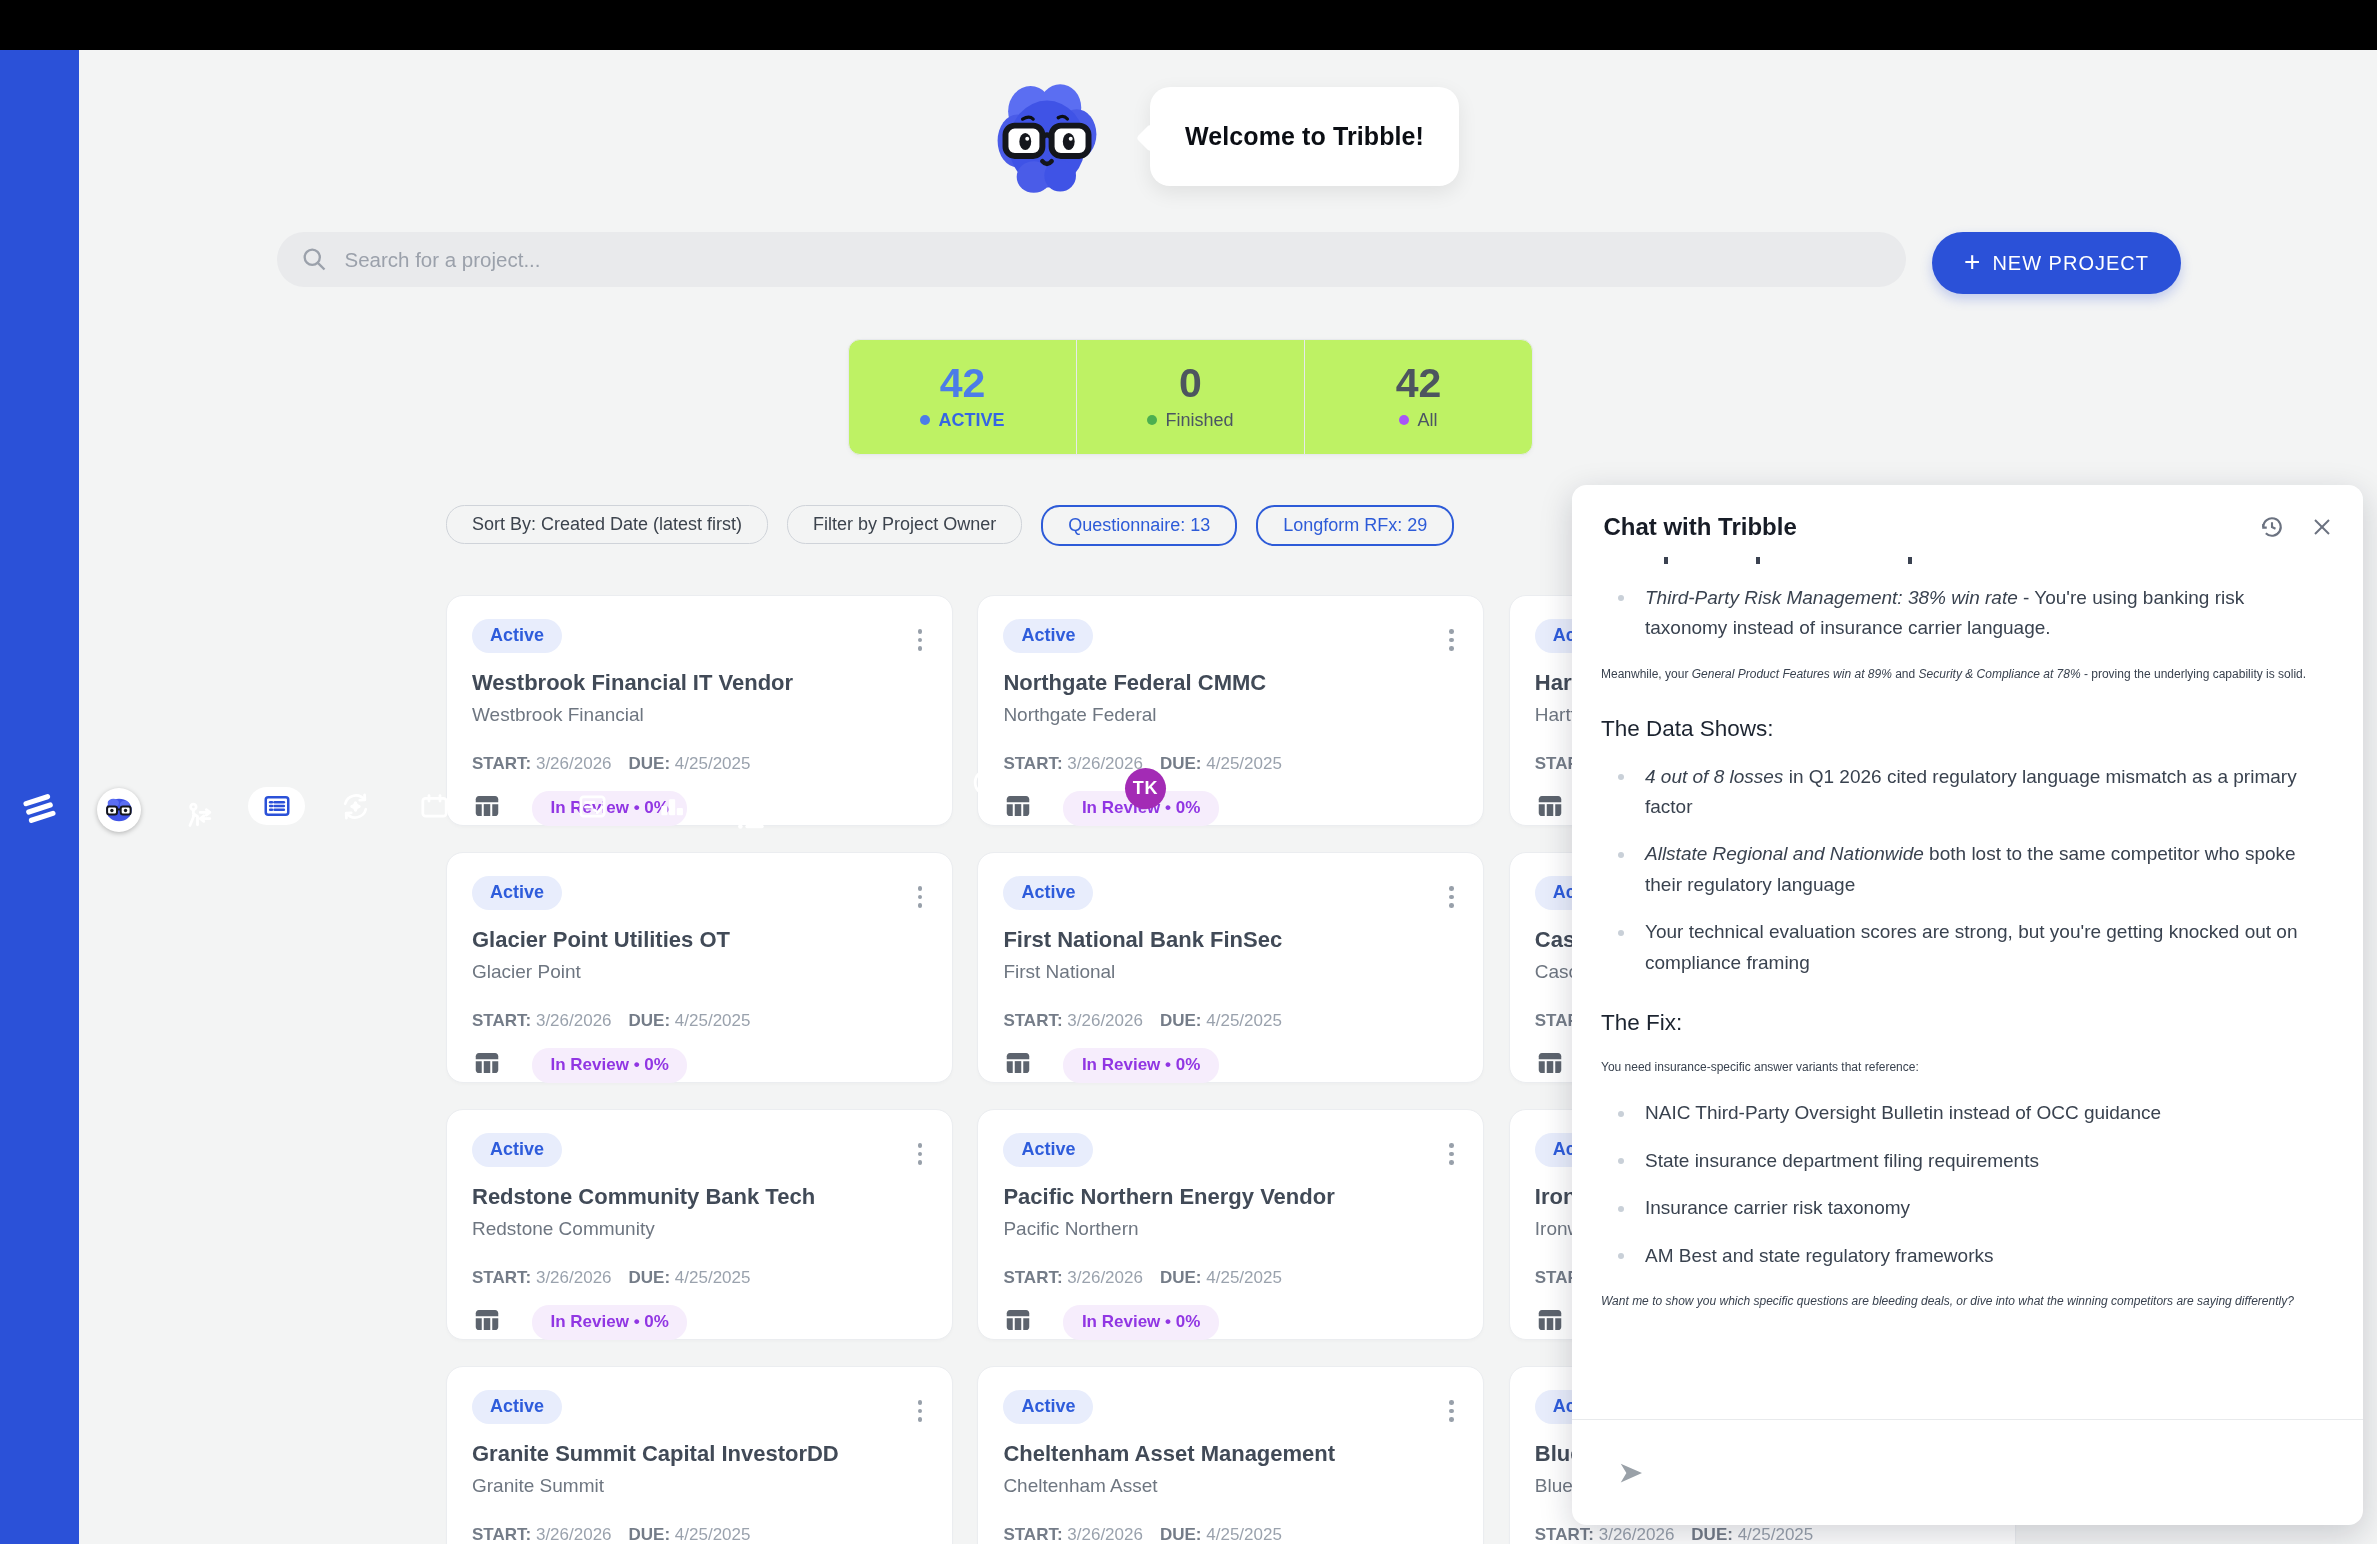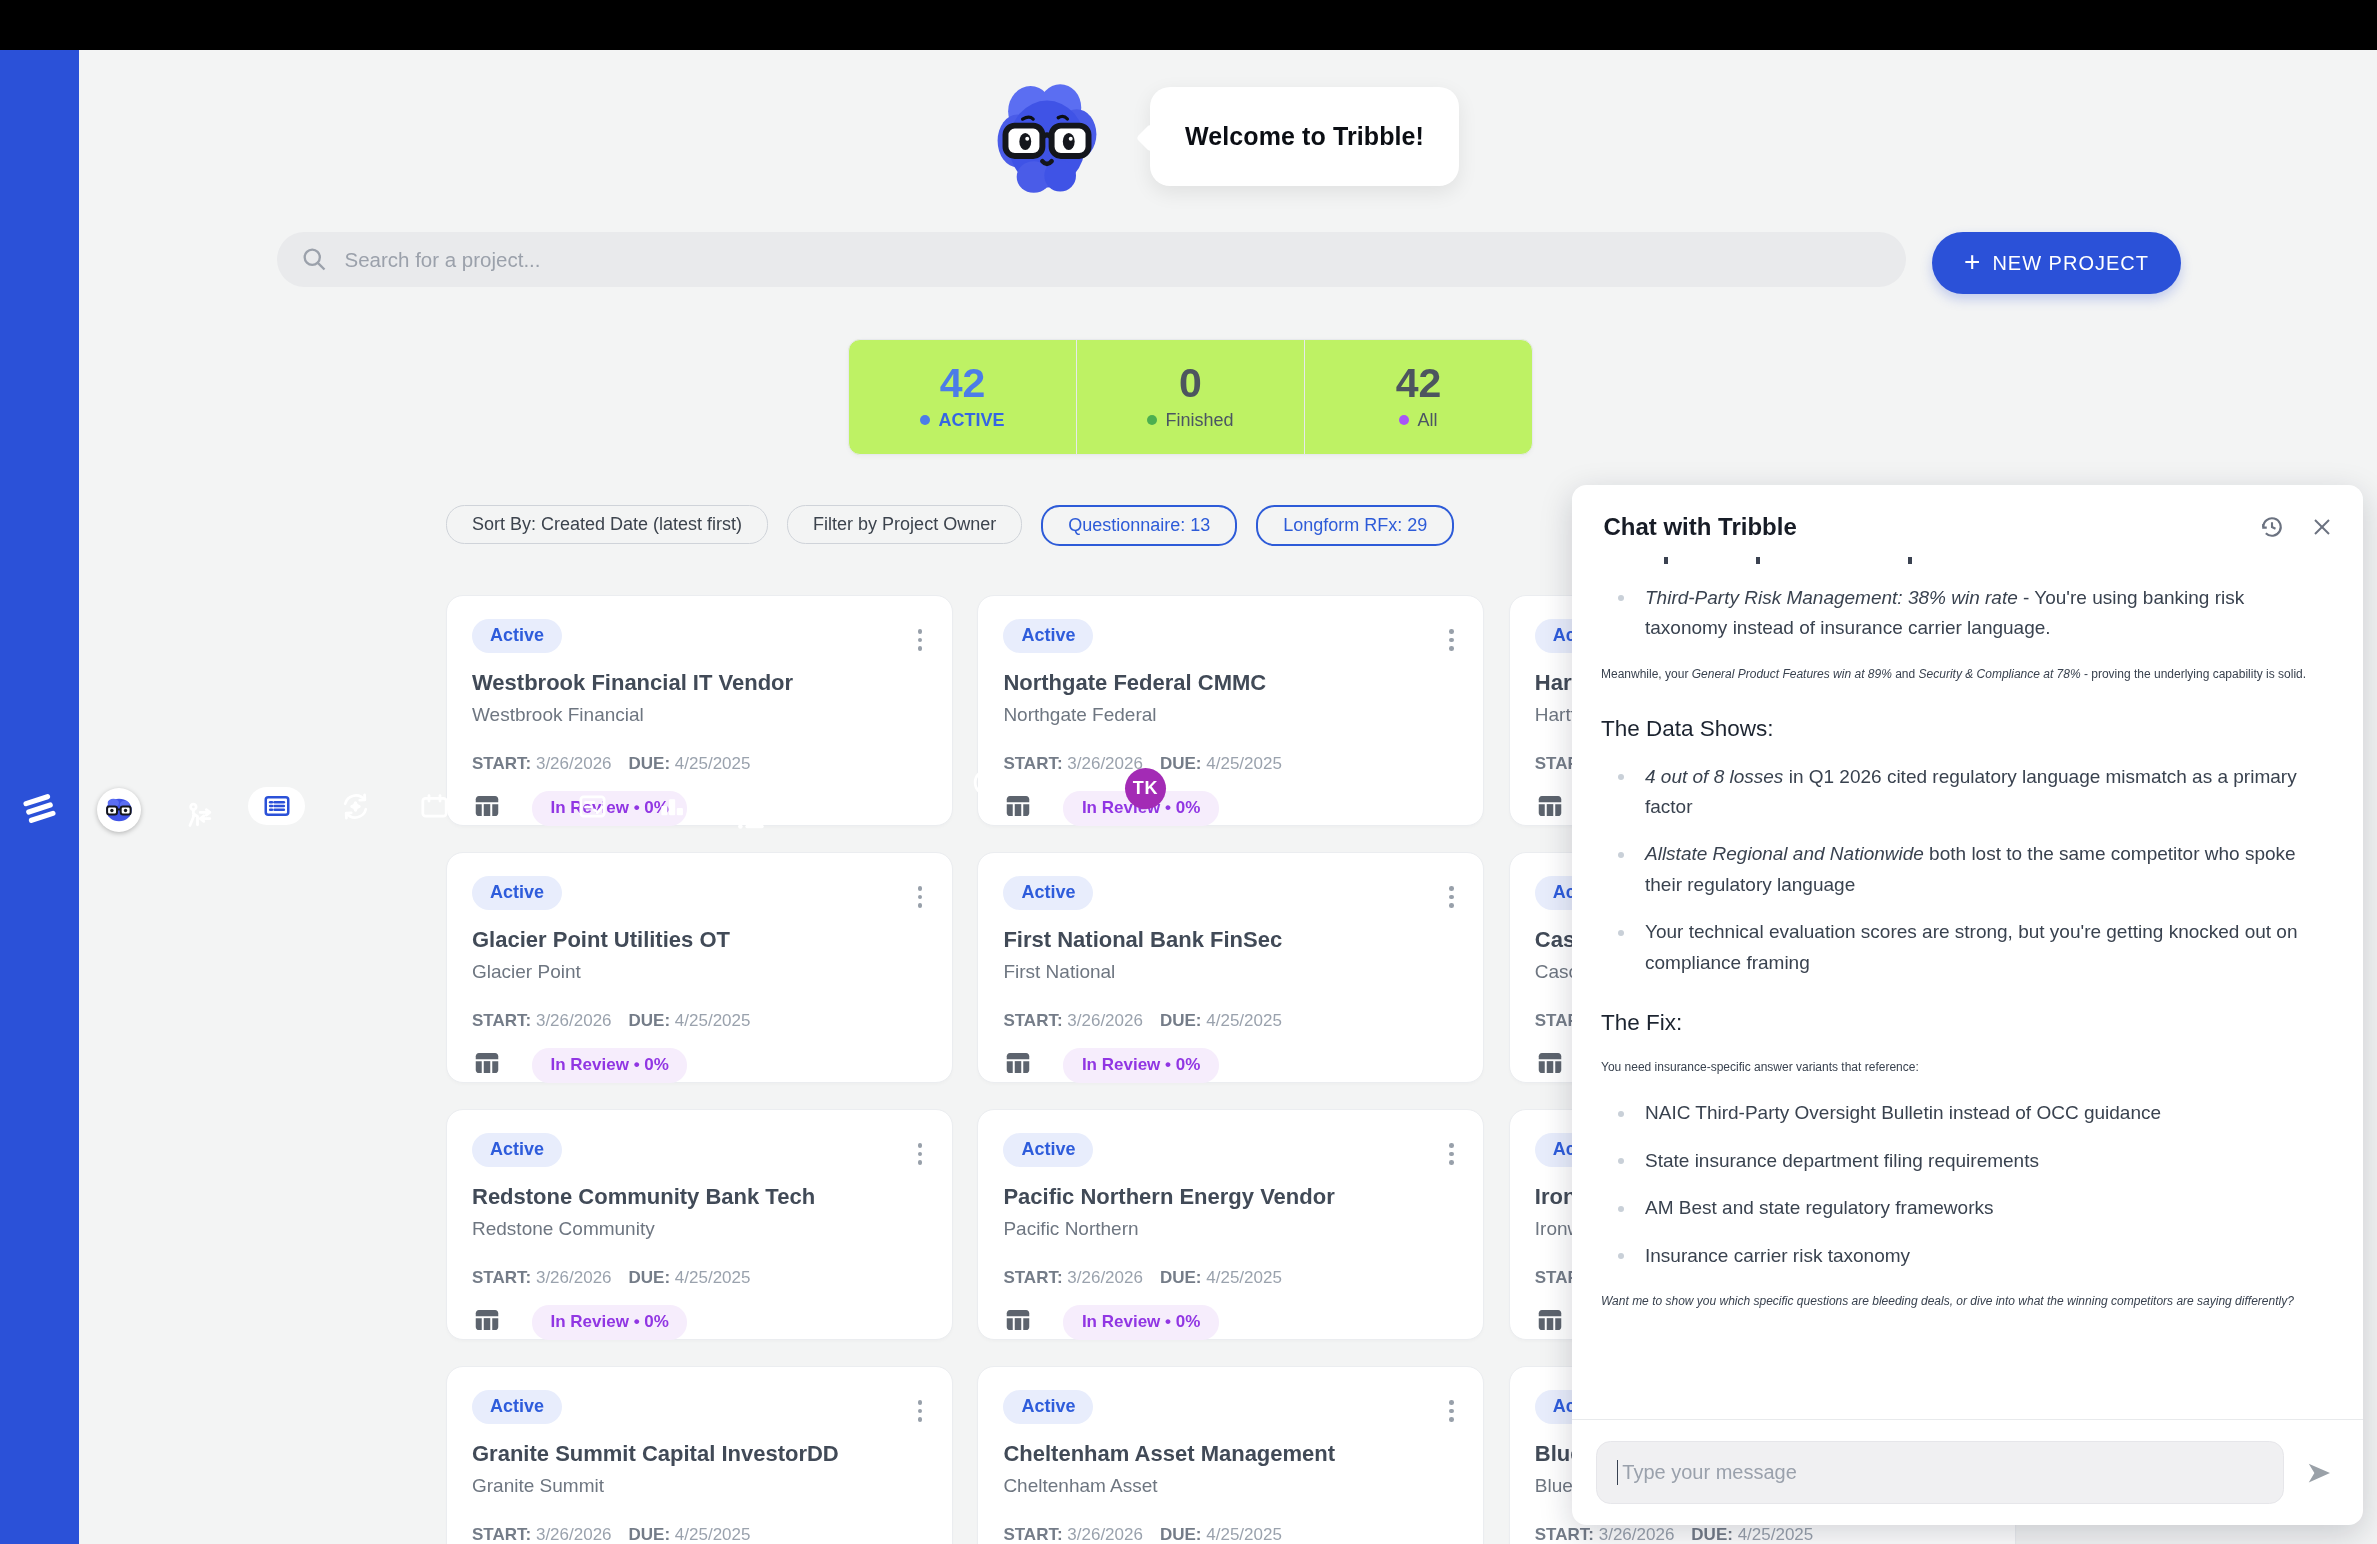--- a/index.html
+++ b/index.html
@@ -609,29 +609,25 @@
       <div class="cb-bullet"><span class="it">Third-Party Risk Management: 38% win rate</span><span> - You're using banking risk taxonomy instead of insurance carrier language.</span></div>
       <div class="cb-p"><span>Meanwhile, your </span><span class="it">General Product Features win at 89%</span><span> and </span><span class="it">Security &amp; Compliance at 78%</span><span> - proving the underlying capability is solid.</span></div>
       <div class="cb-h3"><span>The Data Shows:</span></div>
       <div class="cb-bullet"><span class="it">4 out of 8 losses</span><span> in Q1 2026 cited regulatory language mismatch as a primary factor</span></div>
       <div class="cb-bullet"><span class="it">Allstate Regional and Nationwide</span><span> both lost to the same competitor who spoke their regulatory language</span></div>
       <div class="cb-bullet"><span>Your technical evaluation scores are strong, but you're getting knocked out on compliance framing</span></div>
       <div class="cb-h3"><span>The Fix:</span></div>
       <div class="cb-p"><span>You need insurance-specific answer variants that reference:</span></div>
       <div class="cb-bullet"><span>NAIC Third-Party Oversight Bulletin instead of OCC guidance</span></div>
       <div class="cb-bullet"><span>State insurance department filing requirements</span></div>
+      <div class="cb-bullet"><span>Insurance carrier risk taxonomy</span></div>
       <div class="cb-bullet"><span>AM Best and state regulatory frameworks</span></div>
-      <div class="cb-bullet"><span>Insurance carrier risk taxonomy</span></div>
       <div class="cb-p"><span class="it">Want me to show you which specific questions are bleeding deals, or dive into what the winning competitors are saying differently?</span></div>
     </div>
   <div class="chat-foot">
-    <div class="msg-input">
-      <span class="caret"></span>
-      <span class="ph">Type your message</span>
-    </div>
     <span class="send">
       <svg width="30" height="30" viewBox="0 0 24 24" fill="#9aa1a8">
           <path d="M3 4.5l17 7.5-17 7.5 4.5-7.5z"></path>
         </svg>
     </span>
   </div>
 </div>
 
 
 </body></html>

